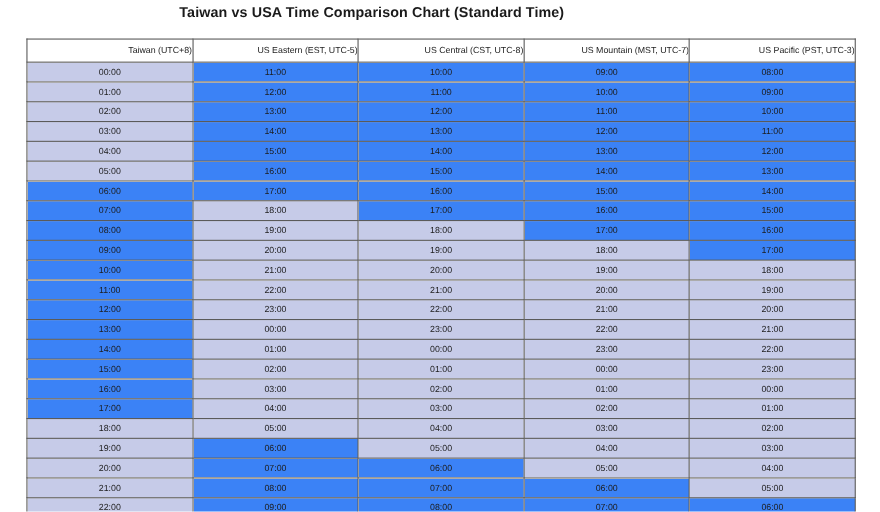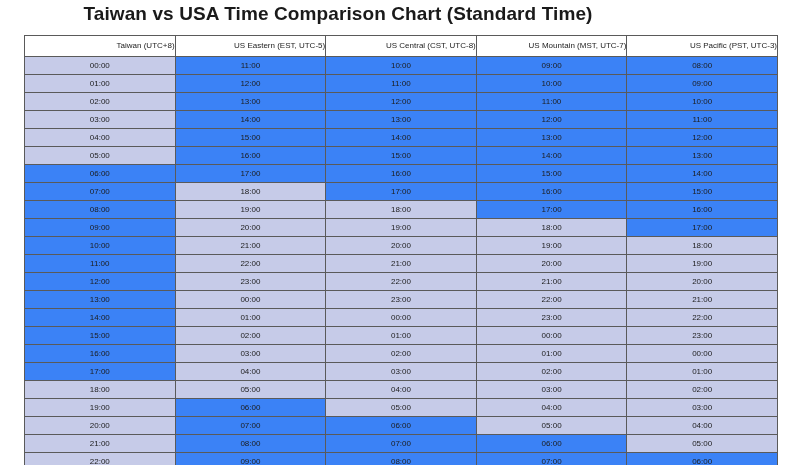--- a/index.html
+++ b/index.html
@@ -15,21 +15,21 @@
     width: 800px;
     height: 465px;
     background: #ffffff;
   }
   #chart-title {
     position: absolute;
     top: 3px;
     left: 0;
     width: 676px;
     text-align: center;
-    font-size: 19px;
+    font-size: 13px;
     font-weight: bold;
     color: #1a1a1a;
     letter-spacing: 0.1px;
   }
   #time-table {
     position: absolute;
     left: 24px;
     top: 35px;
     width: 754px;
     border-collapse: collapse;

